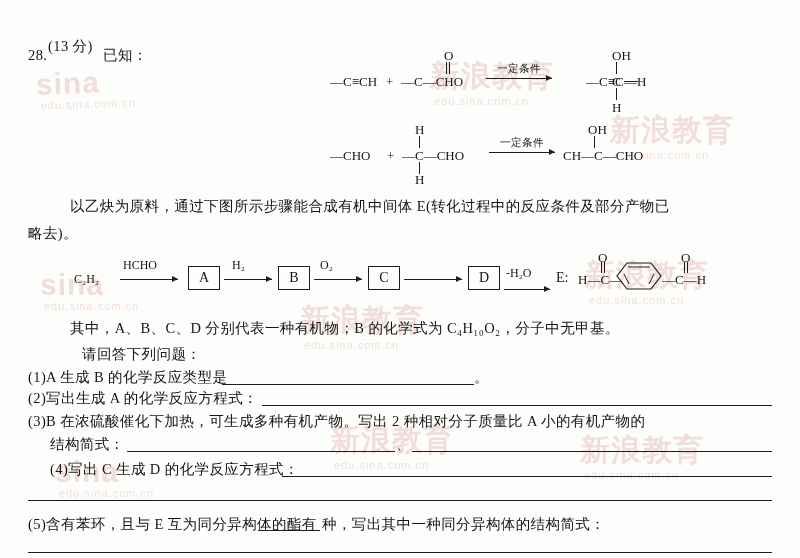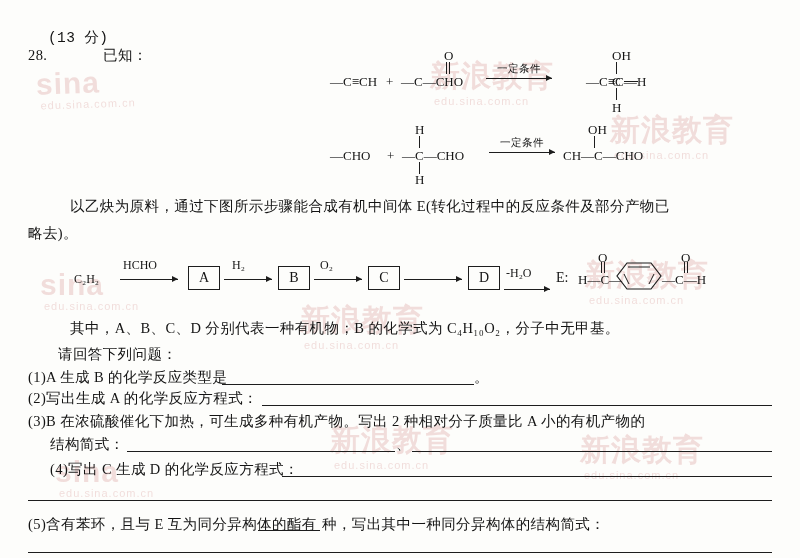--- a/index.html
+++ b/index.html
@@ -182,21 +182,21 @@
   <div class="wm wm-h">
     <span class="big">sina</span>
     <span class="small">edu.sina.com.cn</span>
   </div>
   <div class="wm wm-i">
     <span class="big">新浪教育</span>
     <span class="small">edu.sina.com.cn</span>
   </div>
 
   <div class="tx" style="left:28px; top:45px;">28.</div>
-  <div class="tx" style="left:48px; top:28px;font-family:Liberation Mono, monospace;">(13 分)</div>
+  <div class="tx" style="left:48px; top:36px;">(13 分)</div>
   <div class="tx" style="left:103px; top:45px;">已知：</div>
 
   <div class="chem" style="left:330px; top:74px;">—C≡CH</div>
   <div class="chem" style="left:386px; top:74px;">+</div>
   <div class="chem" style="left:401px; top:74px;">—C—CHO</div>
 
   <div class="chem" style="left:444px; top:48px;">O</div>
   <div class="vbond" style="left:446px; top:62px; height:12px;"></div>
   <div class="vbond" style="left:449px; top:62px; height:12px;"></div>
 
@@ -283,21 +283,21 @@
     </svg>
   </div>
 
   <div class="chem" style="left:662px; top:272px;">—C—H</div>
   <div class="chem" style="left:681px; top:250px;">O</div>
   <div class="vbond" style="left:684px; top:262px; height:11px;"></div>
   <div class="vbond" style="left:687px; top:262px; height:11px;"></div>
 
   <div class="tx" style="left:70px; top:318px;">其中，A、B、C、D 分别代表一种有机物；B 的化学式为 C₄H₁₀O₂，分子中无甲基。</div>
 
-  <div class="tx" style="left:58px; top:344px;">请回答下列问题：</div>
+  <div class="tx" style="left:82px; top:344px;">请回答下列问题：</div>
 
   <div class="tx" style="left:28px; top:367px;">(1)A 生成 B 的化学反应类型是</div>
   <div class="uline" style="left:222px; top:384px; width:252px;"></div>
   <div class="tx" style="left:474px; top:367px;">。</div>
 
   <div class="tx" style="left:28px; top:388px;">(2)写出生成 A 的化学反应方程式：</div>
   <div class="uline" style="left:262px; top:405px; width:510px;"></div>
 
   <div class="tx" style="left:28px; top:411px;">(3)B 在浓硫酸催化下加热，可生成多种有机产物。写出 2 种相对分子质量比 A 小的有机产物的</div>
   <div class="tx" style="left:50px; top:434px;">结构简式：</div>

